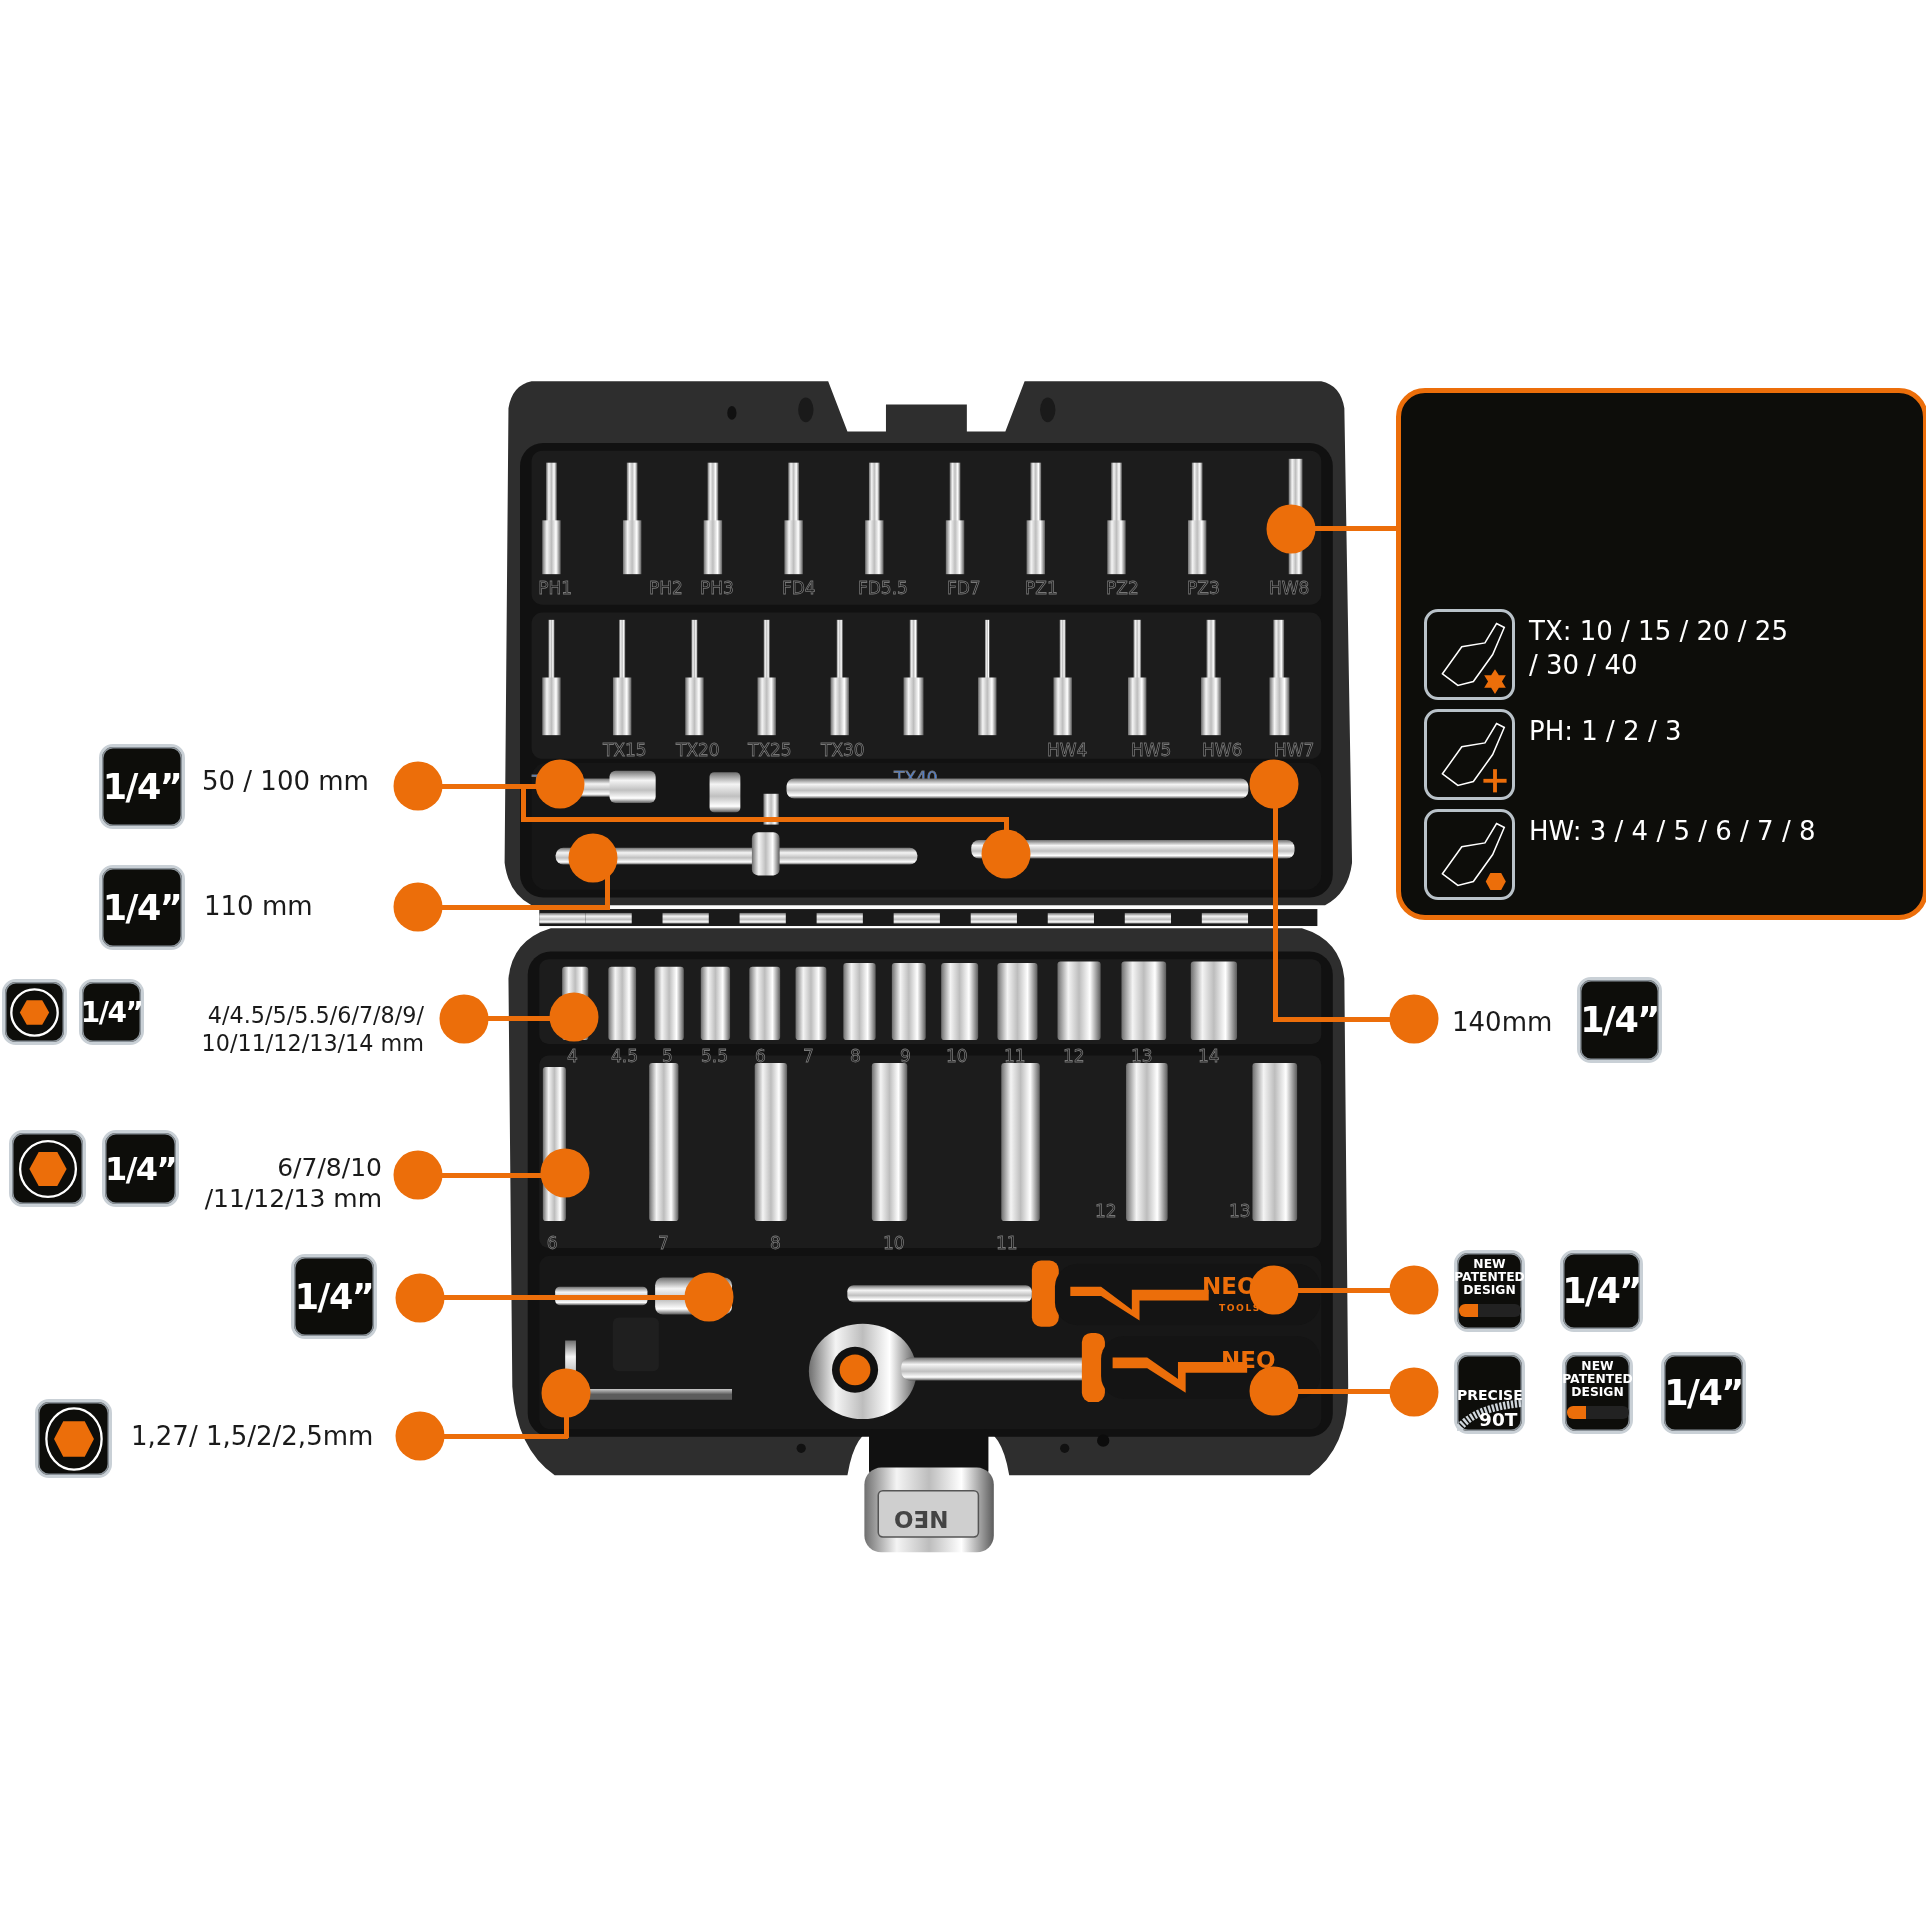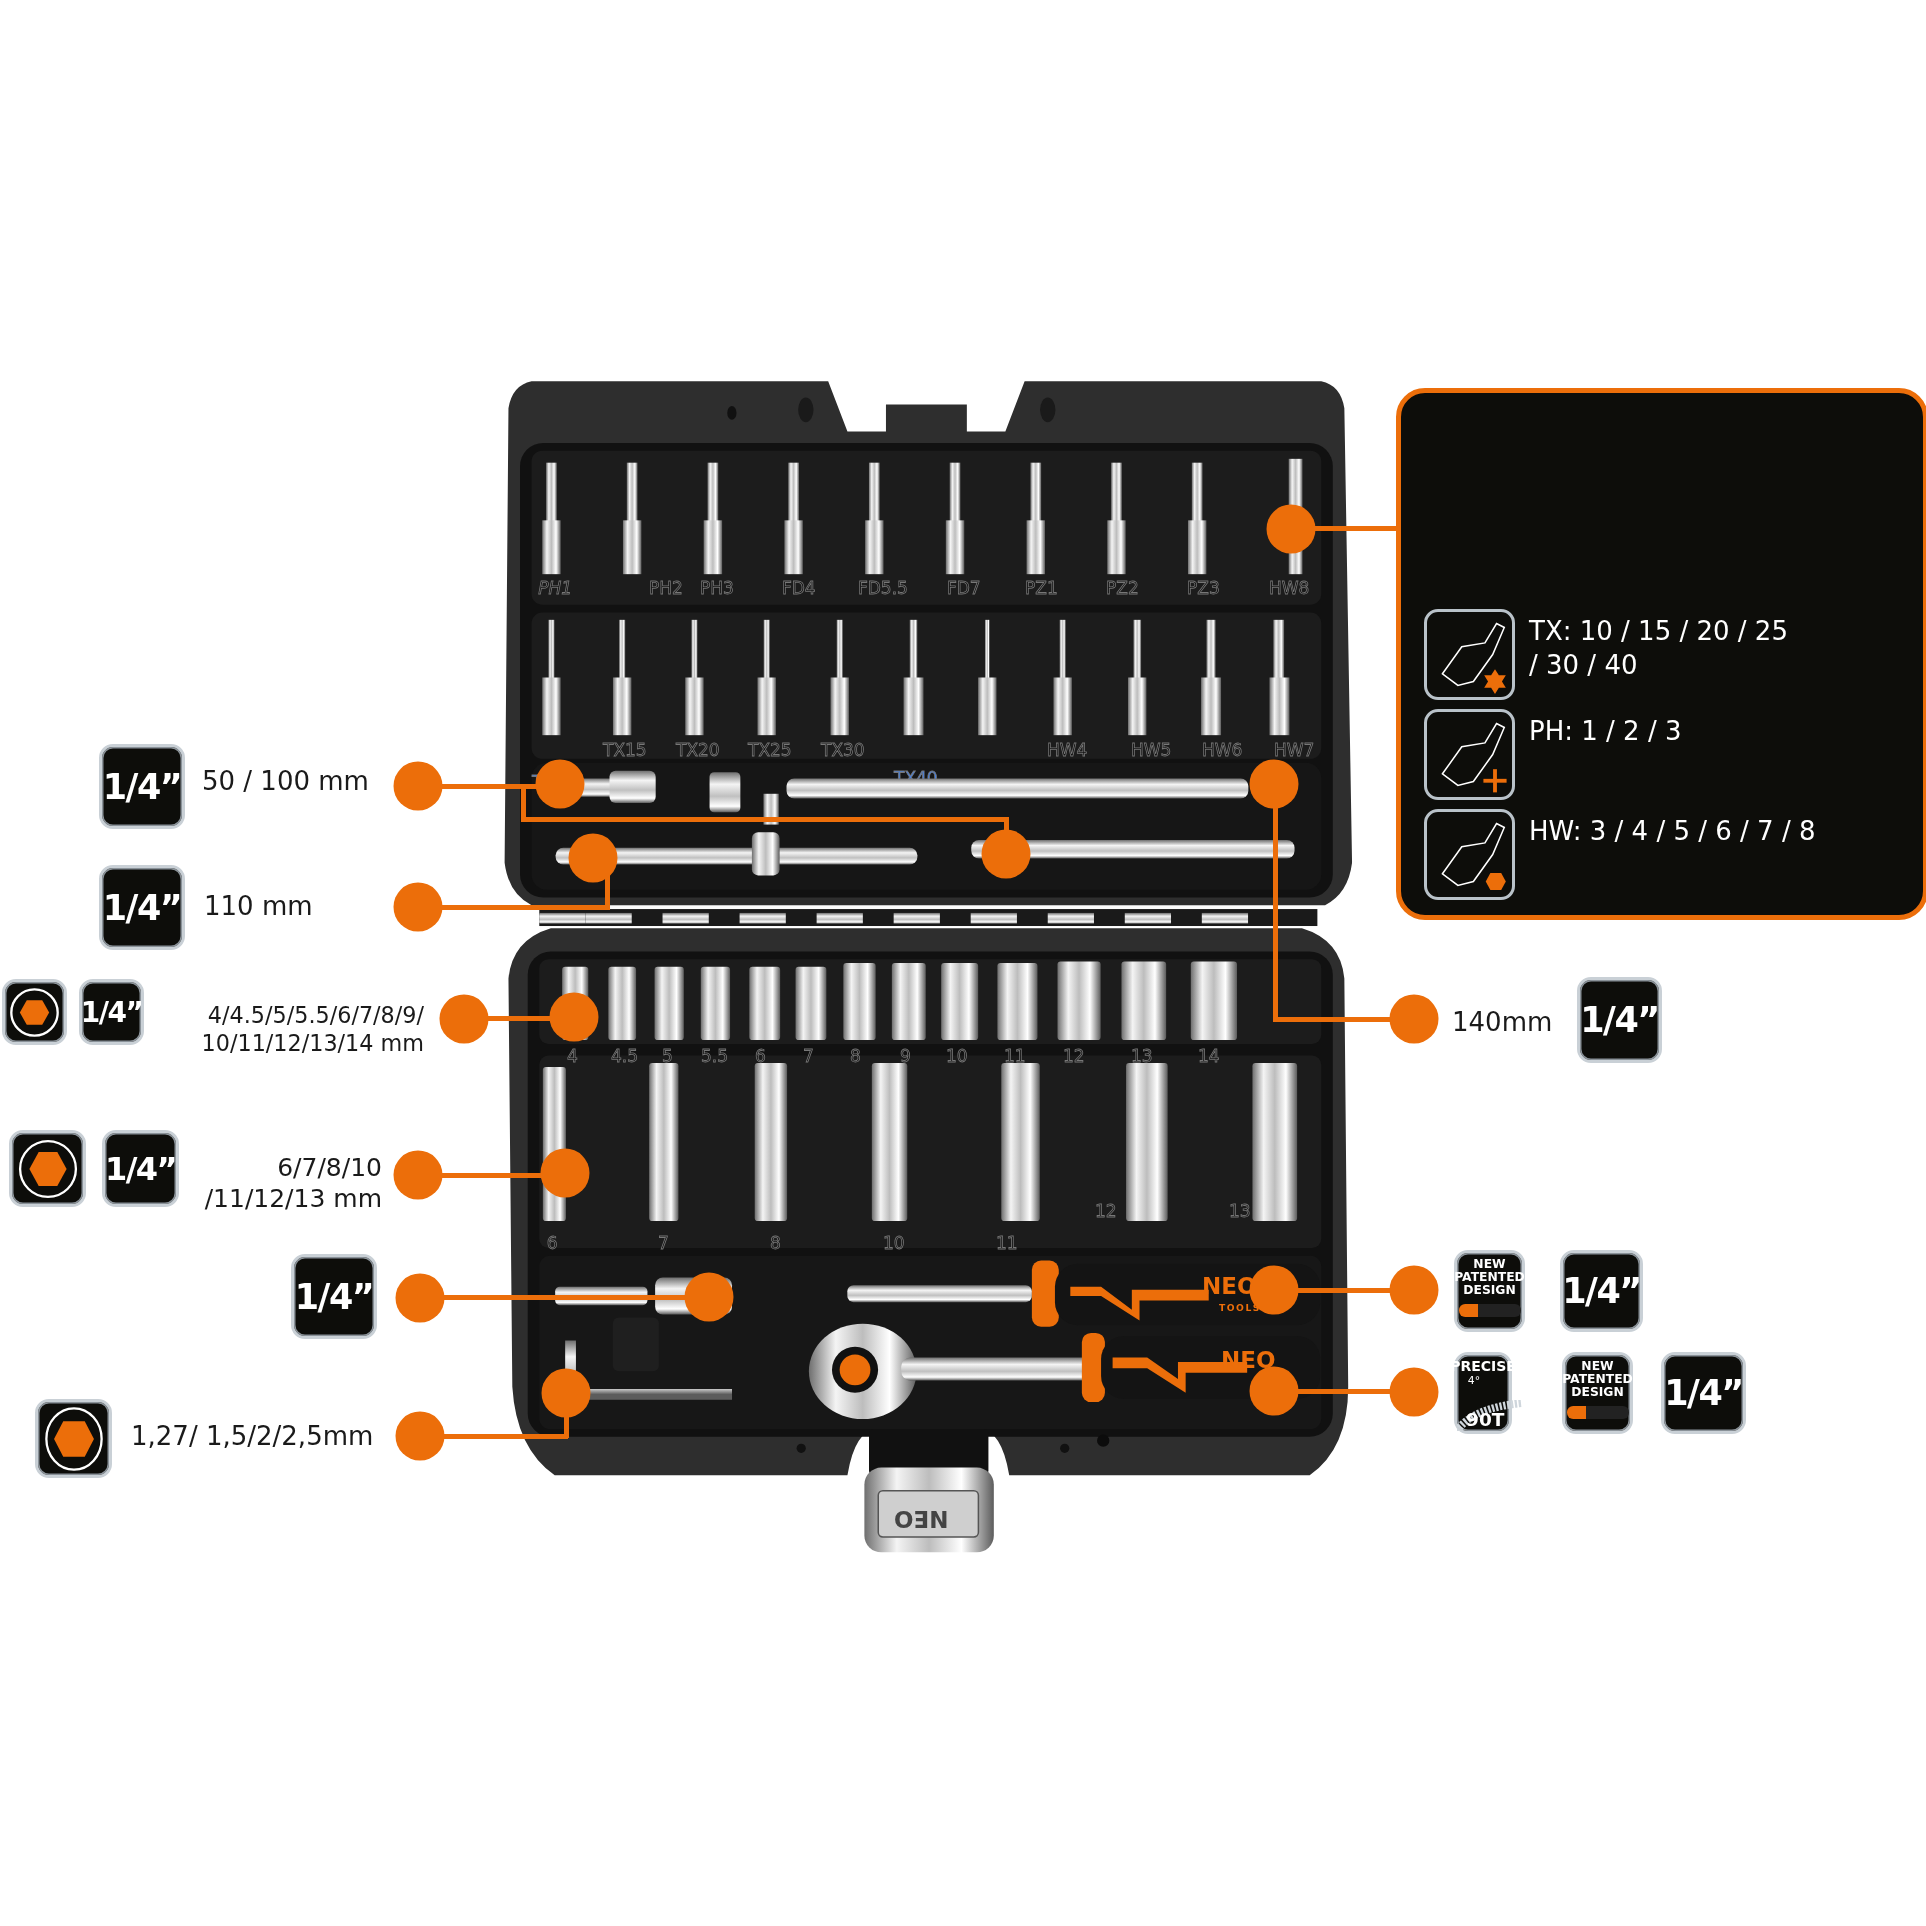--- a/index.html
+++ b/index.html
@@ -79,21 +79,21 @@
   </g>
 
   <g>
     <rect x="1128" y="1855" width="155" height="60" rx="6" fill="#111"></rect>
     <rect x="1122" y="1905" width="168" height="110" rx="22" fill="url(#chrome)"></rect>
     <rect x="1140" y="1935" width="130" height="60" rx="6" fill="#cfcfcf" stroke="#555" stroke-width="2"></rect>
   </g>
 </svg>
 
 <div class="abs" style="left:532px;top:578px;width:790px;height:23px;">
-  <span class="abs" style="left:6.2px;color:#111;font-size:17px;font-style:italic;-webkit-text-stroke:0.8px #777;">PH1</span>
+  <span class="abs" style="left:6.2px;color:#111;font-size:17px;-webkit-text-stroke:0.8px #777;">PH1</span>
   <span class="abs" style="left:87px;color:#111;font-size:17px;margin-left:30px;-webkit-text-stroke:0.8px #777;">PH2</span>
   <span class="abs" style="left:168px;color:#111;font-size:17px;-webkit-text-stroke:0.8px #777;">PH3</span>
   <span class="abs" style="left:250px;color:#111;font-size:17px;-webkit-text-stroke:0.8px #777;">FD4</span>
   <span class="abs" style="left:326px;color:#111;font-size:17px;-webkit-text-stroke:0.8px #777;">FD5.5</span>
   <span class="abs" style="left:415px;color:#111;font-size:17px;-webkit-text-stroke:0.8px #777;">FD7</span>
   <span class="abs" style="left:493px;color:#111;font-size:17px;-webkit-text-stroke:0.8px #777;">PZ1</span>
   <span class="abs" style="left:574px;color:#111;font-size:17px;-webkit-text-stroke:0.8px #777;">PZ2</span>
   <span class="abs" style="left:655px;color:#111;font-size:17px;-webkit-text-stroke:0.8px #777;">PZ3</span>
   <span class="abs" style="left:737px;color:#111;font-size:17px;-webkit-text-stroke:0.8px #777;">HW8</span>
 </div>
@@ -417,21 +417,21 @@
   <div>DESIGN</div>
   <div style="margin-top:7.7px;width:62px;height:12.3px;border-radius:6.2px;background:linear-gradient(90deg,#ec6e0a 0 30%,#222 30% 100%);"></div>
 </div>
 <div class="badge" style="left:1560px;top:1250px;width:83px;height:82px;">
   <span class="frac">1/4”</span>
 </div>
 
 <div class="dot" style="left:1274px;top:1391px;"></div>
 <div class="hline" style="left:1275px;top:1389px;width:137px;"></div>
 <div class="dot" style="left:1414px;top:1392px;"></div>
-<div class="badge" style="left:1454px;top:1352px;width:58px;height:82px;flex-direction:column;justify-content:flex-start;padding-top:3.1px;">
+<div class="badge" style="left:1454px;top:1352px;width:71px;height:82px;flex-direction:row;justify-content:flex-start;padding-top:3.1px;">
   <div style="font-size:14px;font-weight:bold;">PRECISE</div>
   <div style="font-size:10.8px;align-self:flex-start;margin-left:10.8px;">4°</div>
   <svg width="65" height="31" style="position:absolute;left:0;bottom:0;" viewBox="0 0 84 40">
       <path d="M0,40 Q20,10 84,4" stroke="#cfd6dc" stroke-width="10" stroke-dasharray="3 2" fill="none"></path>
     </svg>
   <div style="position:absolute;right:4.6px;bottom:1.5px;font-size:18.5px;font-weight:bold;">90T</div>
 </div>
 <div class="badge small-badge" style="left:1562px;top:1352px;width:71px;height:82px;">
   <div>NEW</div>
   <div>PATENTED</div>

